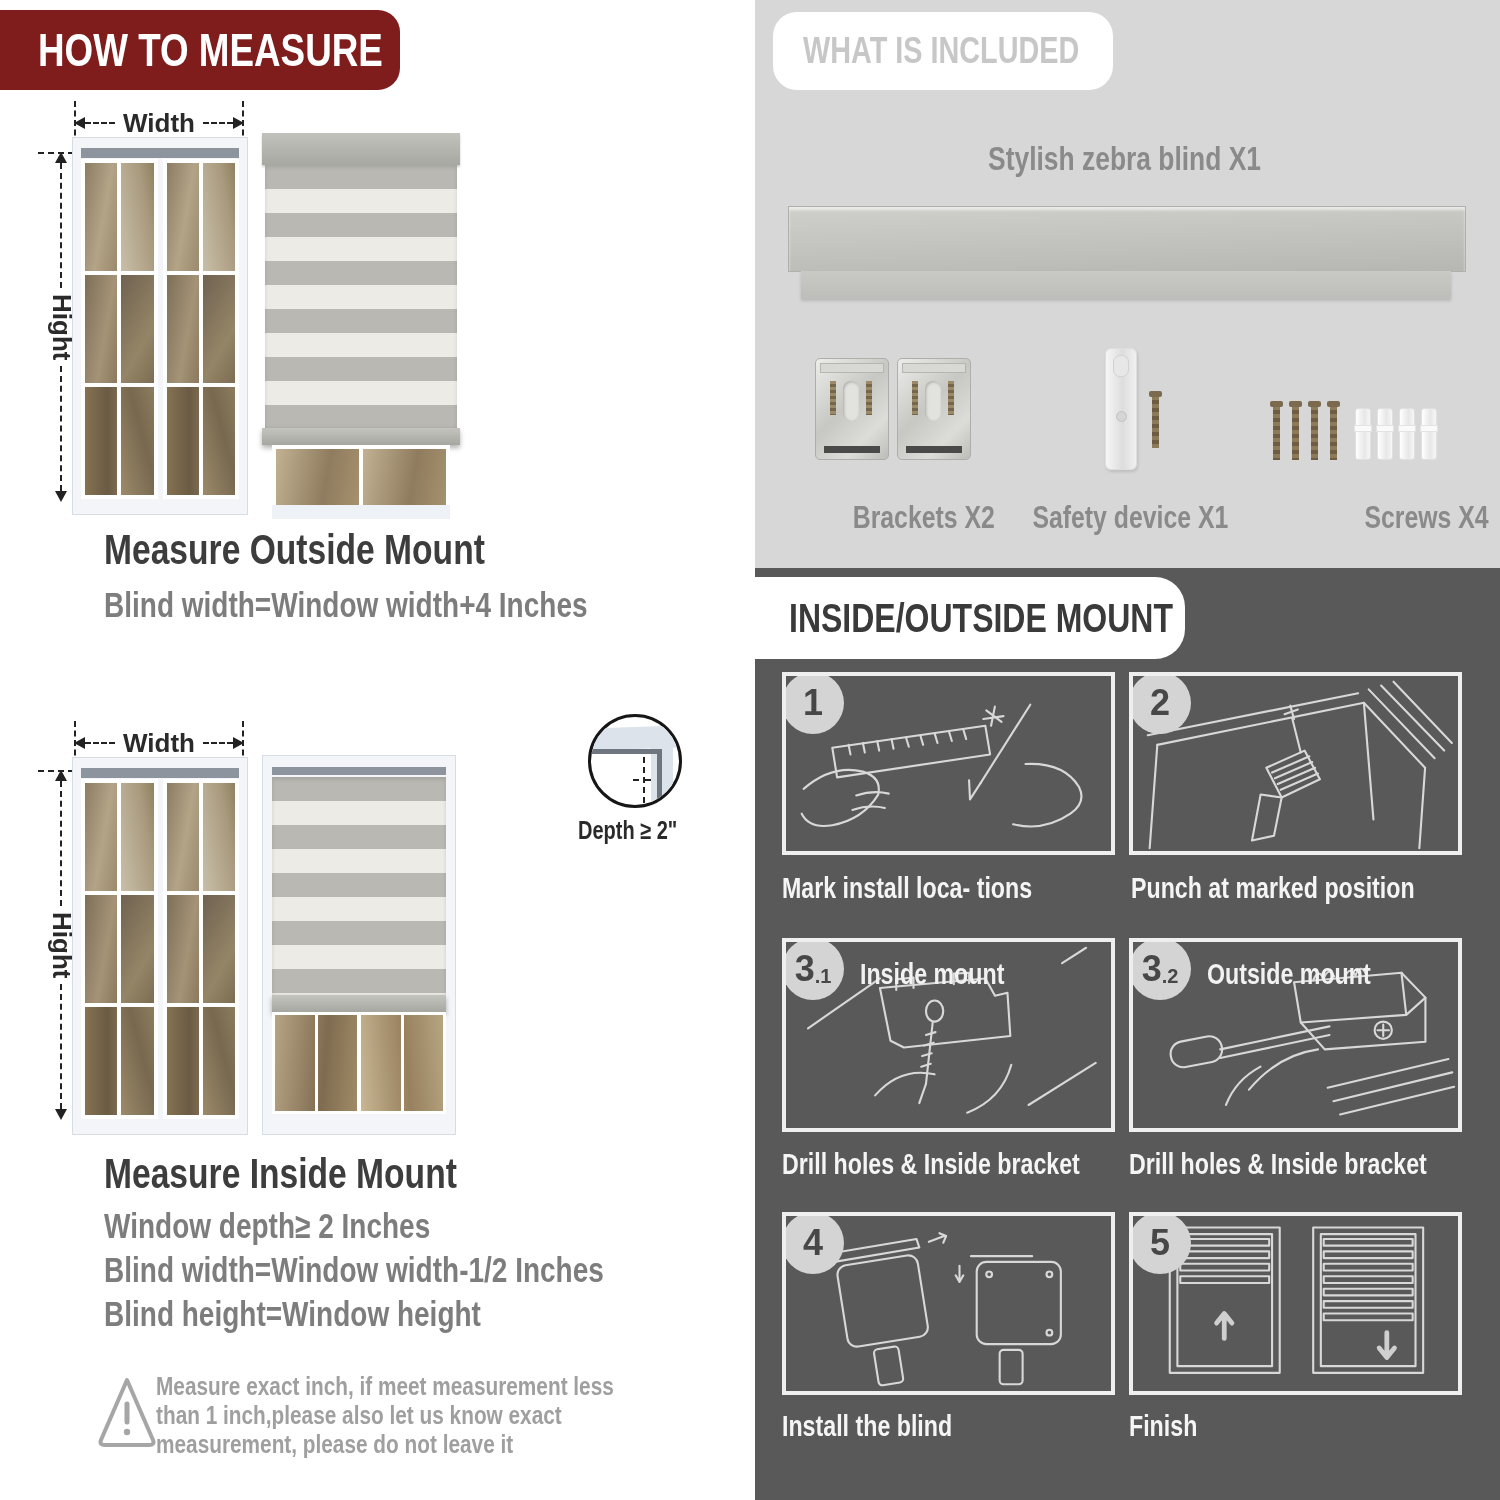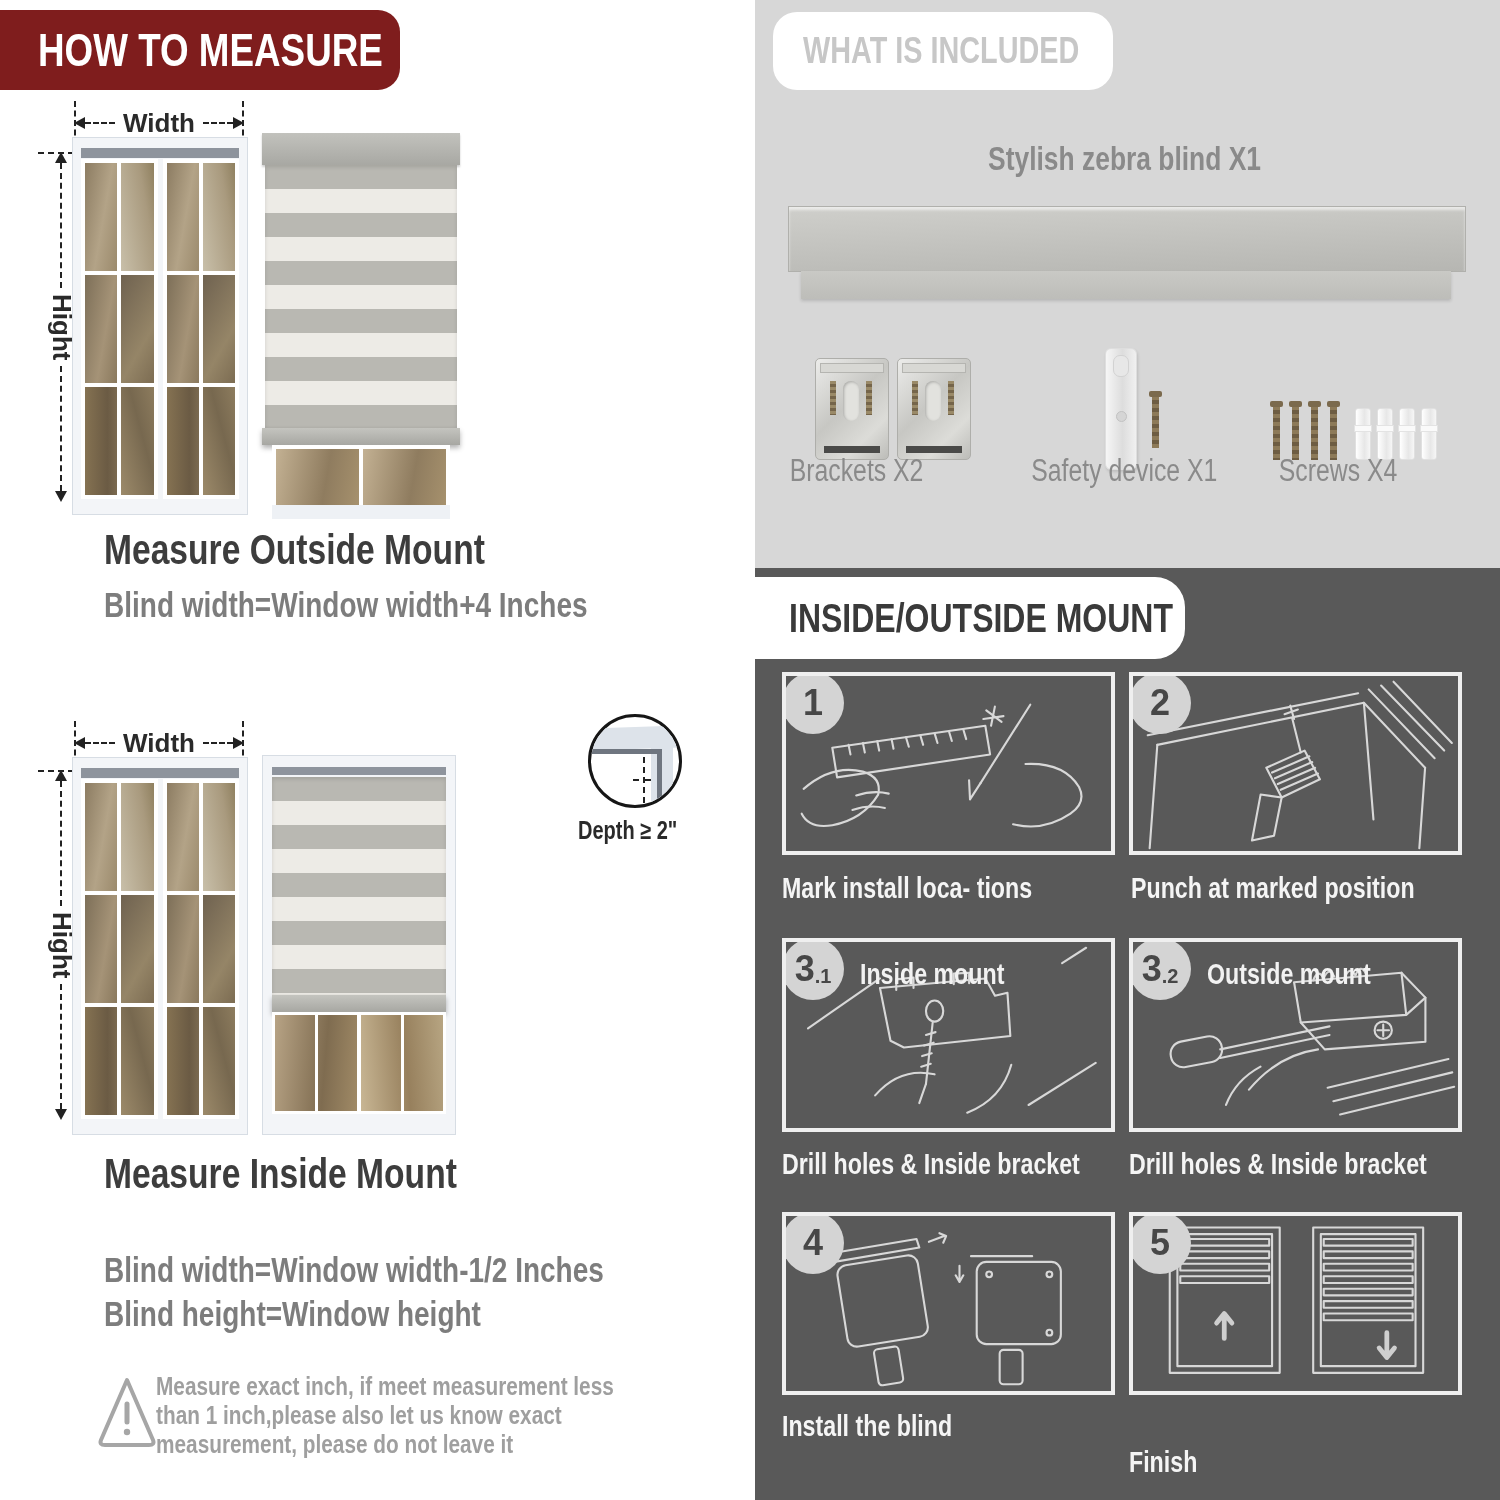--- a/index.html
+++ b/index.html
@@ -80,21 +80,21 @@
   .right-top{position:absolute;left:755px;top:0;width:745px;height:568px;background:#d7d7d7;}
   .included-badge{position:absolute;left:18px;top:12px;width:340px;height:78px;background:#fff;border-radius:24px;
     color:#c7c7c7;font-weight:bold;font-size:36px;line-height:78px;padding-left:30px;box-sizing:border-box;}
   .product-label{position:absolute;left:120px;top:140px;width:500px;text-align:center;color:#8a8a8a;
                  font-weight:bold;font-size:33px;}
   .cassette-big{position:absolute;left:33px;top:206px;width:676px;height:64px;
     background:linear-gradient(178deg,#cfcfcb,#b6b6b2);border:1px solid #b0b0ac;
     box-shadow:inset 0 3px 3px rgba(255,255,255,.6);}
   .cassette-lip{position:absolute;left:12px;top:64px;width:650px;height:28px;
     background:linear-gradient(#c9c9c5,#bdbdb9);box-shadow:0 2px 3px rgba(0,0,0,.15);}
-  .item-label{position:absolute;width:240px;text-align:left;color:#8a8a8a;font-weight:normal;font-size:31px;top:453px;}
+  .item-label{position:absolute;width:240px;text-align:right;color:#8a8a8a;font-weight:bold;font-size:31px;top:500px;}
   .bracket{position:absolute;width:72px;height:100px;border-radius:5px;border:1px solid #aeaeaa;
     background:linear-gradient(135deg,#ececea,#c7c7c3 45%,#dedeba0);
     background:linear-gradient(135deg,#ececea,#c7c7c3 45%,#dcdcd8 75%,#bcbcb8);}
   .bracket::before{content:"";position:absolute;left:4px;top:4px;right:4px;height:8px;background:#d8d8d4;border:1px solid #b5b5b1;}
   .bracket::after{content:"";position:absolute;left:8px;bottom:6px;right:8px;height:7px;background:#4a4a48;}
   .b-slot{position:absolute;left:27px;top:22px;width:16px;height:40px;background:#e2e2de;border-radius:8px;
           box-shadow:inset 1px 1px 3px rgba(0,0,0,.25);}
   .b-screw{position:absolute;top:22px;width:6px;height:34px;
            background:repeating-linear-gradient(180deg,#9a8a68 0 3px,#75654a 3px 6px);}
   .safety{position:absolute;left:350px;top:348px;width:30px;height:120px;border-radius:6px;border:1px solid #dedede;
@@ -241,20 +241,22 @@
       <div class="dc-right"></div>
       <div class="dc-edge"></div>
     <div class="dc-dash1"></div>
       <div class="dc-dash2"></div>
   </div>
   <div class="depth-label" style="left:578px;top:816px;">
     <span class="cond">Depth ≥ 2"</span></div>
 
   <div class="sec-title" style="top:1150px;">
     <span class="cond">Measure Inside Mount</span></div>
+  <div class="sec-line" style="top:1206px;">
+    <span class="cond">Window depth≥ 2 Inches</span></div>
   <div class="sec-line" style="top:1250px;">
     <span class="cond">Blind width=Window width-1/2 Inches</span></div>
   <div class="sec-line" style="top:1294px;">
     <span class="cond">Blind height=Window height</span></div>
 
   <svg class="abs" style="left:96px;top:1374px;" width="62" height="76" viewBox="0 0 62 76">
     <path d="M31 6 L57 66 Q59 71 53 71 L9 71 Q3 71 5 66 Z" fill="none" stroke="#a6a6a6" stroke-width="4" stroke-linejoin="round"></path>
     <path d="M31 30 L31 48" stroke="#a6a6a6" stroke-width="5" fill="none" stroke-linecap="round"></path>
     <circle cx="31" cy="58" r="3.2" fill="#a6a6a6" stroke="none"></circle>
   </svg>
@@ -440,16 +442,16 @@
           <rect x="196" y="89" width="93" height="7"></rect>
         <rect x="196" y="102" width="93" height="7"></rect>
       </g>
       <path class="arrow" d="M262 122 v26 m-8-10 l8 10 l8-10"></path>
     </svg>
     <div class="pbadge">
       <span class="pnum">5</span>
         <span class="psub"></span>
     </div>
   </div>
-  <div class="caption" style="left:374px;top:878px;">
+  <div class="caption" style="left:374px;top:842px;">
     <span class="cond">Finish</span></div>
 
 </section>
 
 </body></html>

